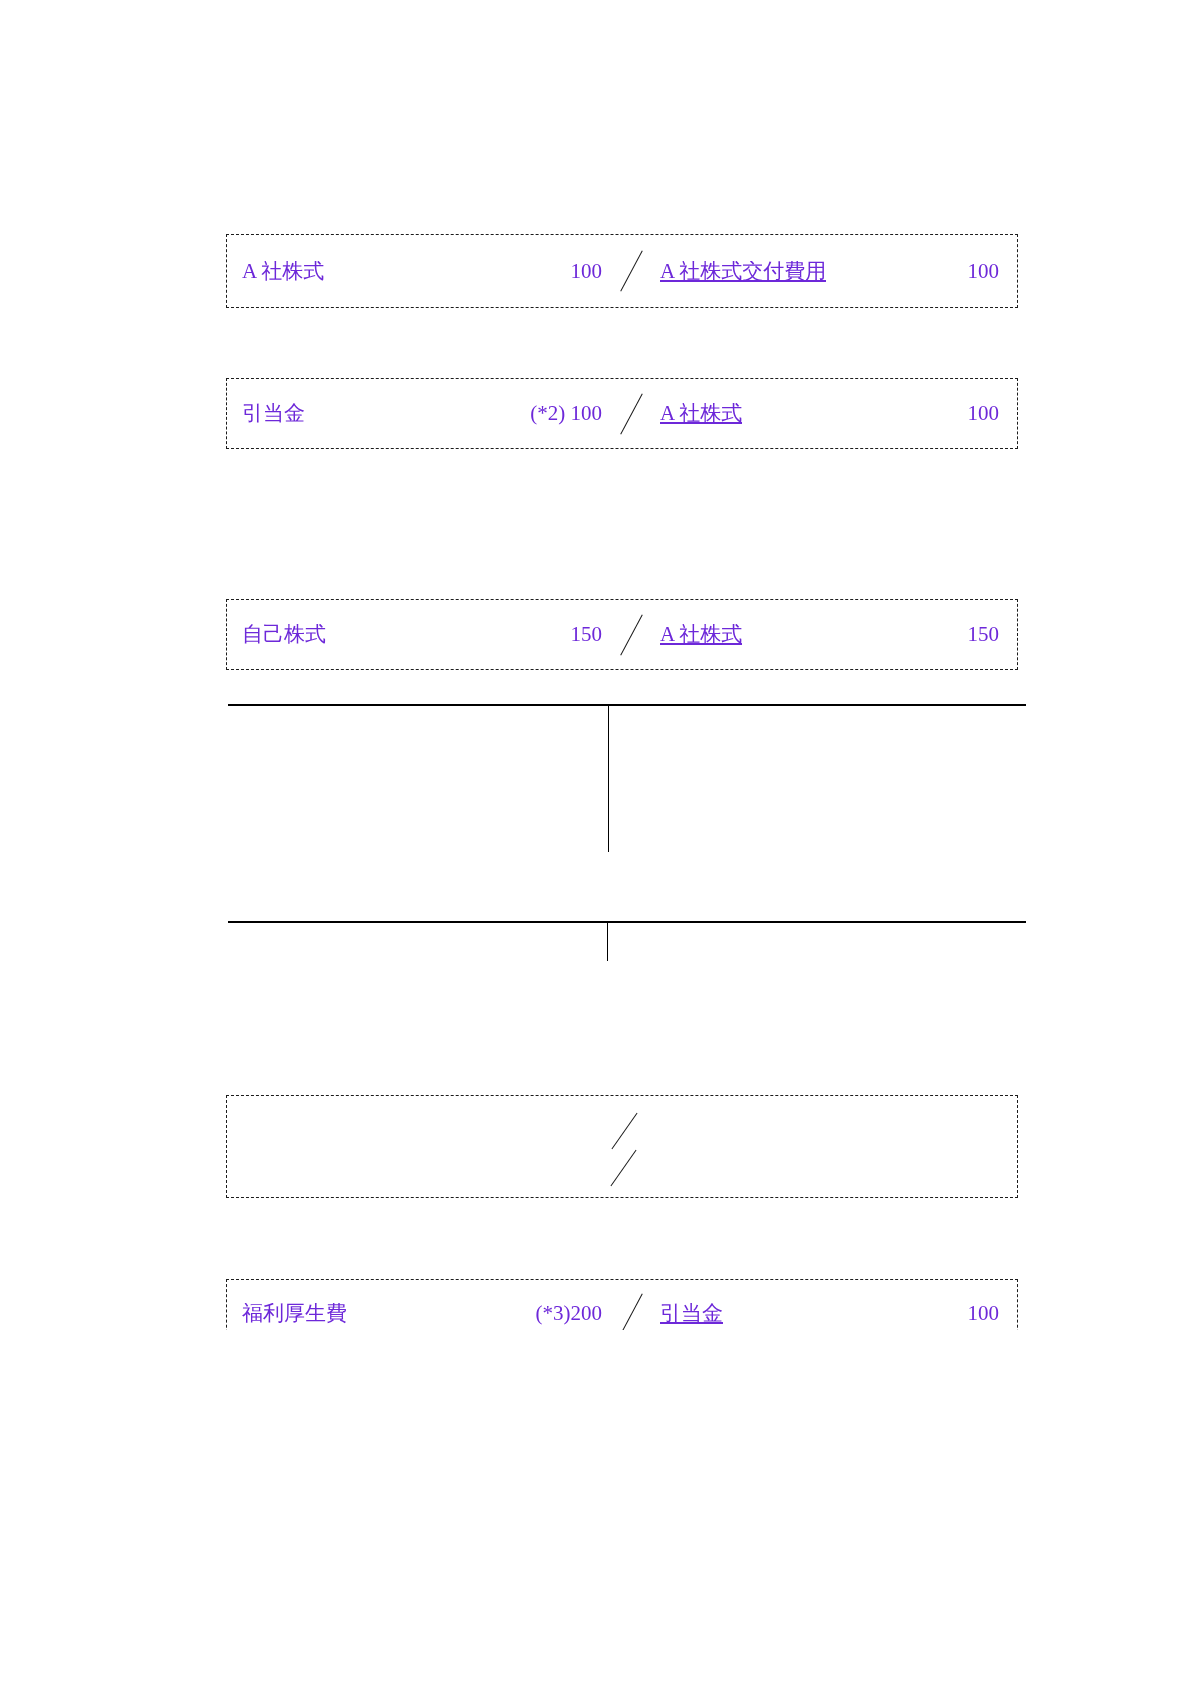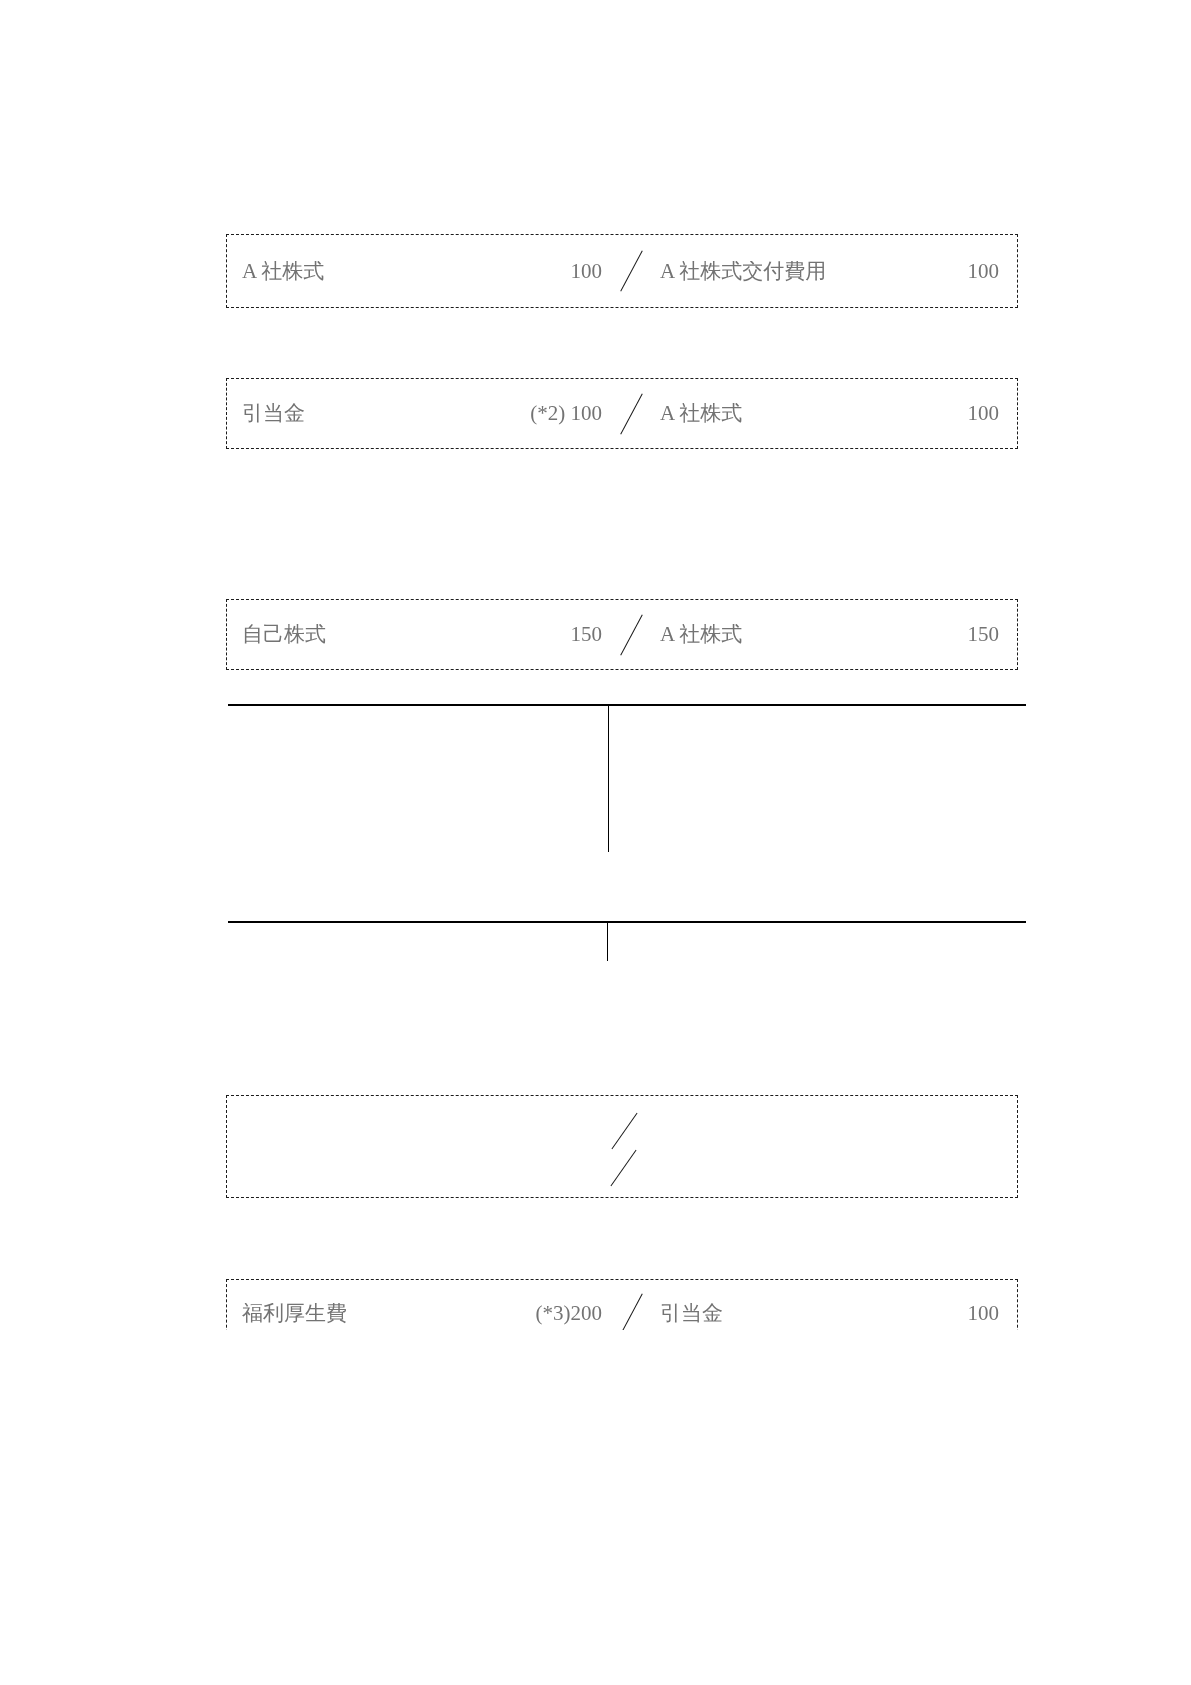--- a/index.html
+++ b/index.html
@@ -1,21 +1,21 @@
 <!DOCTYPE html>
 <html><head>
 <meta charset="utf-8">
 <style>
   html,body{margin:0;padding:0;background:#ffffff;}
   .page{
     position:relative;
     width:1191px;height:1330px;
     background:#ffffff;
     font-family:"Liberation Serif","DejaVu Serif",serif;
-    color:#737373;
+    color:#6d28d9;
     overflow:hidden;
   }
   
   .entry-box{
     position:absolute;
     left:226px;width:792px;
     border:1px dashed #1c1c1c;
     box-sizing:border-box;
     background:#ffffff;
   }
@@ -29,21 +29,21 @@
     display:flex;align-items:center;
     height:100%;
     padding:0 18px 0 15px;
     font-size:21px;
     line-height:1;
     white-space:nowrap;
   }
   .col-acct-debit{width:215px;overflow:hidden;}
   .col-amt-debit{width:145px;text-align:right;}
   .col-slash{width:58px;display:flex;justify-content:center;align-items:center;}
-  .col-acct-credit{overflow:hidden;}
+  .col-acct-credit{overflow:hidden;text-decoration:underline;}
   .col-amt-credit{margin-left:auto;}
 
   
   .slash{
     width:0;height:46px;
     border-left:1.6px solid #1a1a1a;
     transform:rotate(28deg);
   }
   
   .slash-free{

